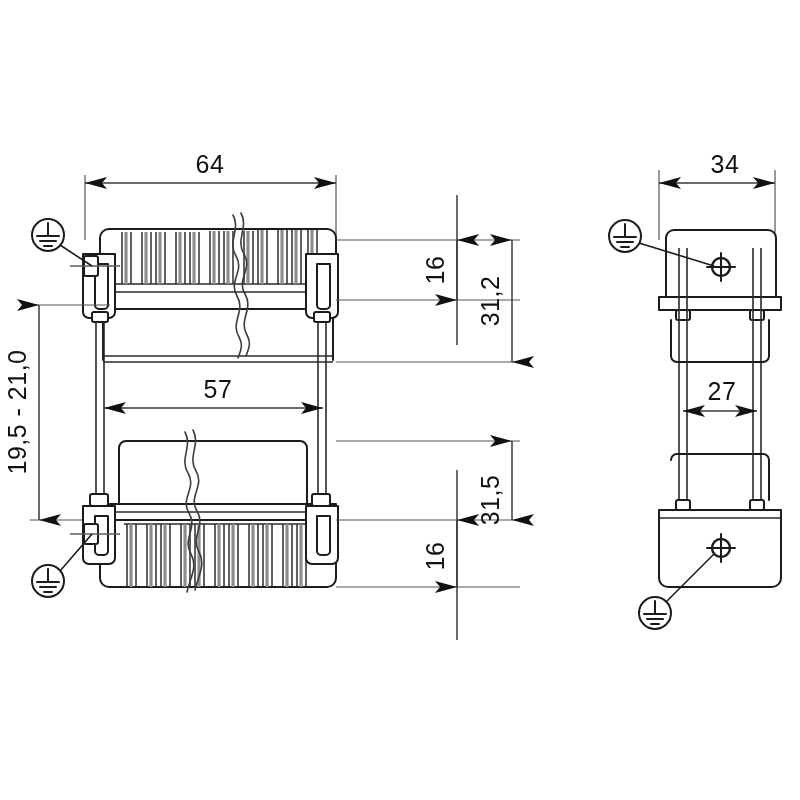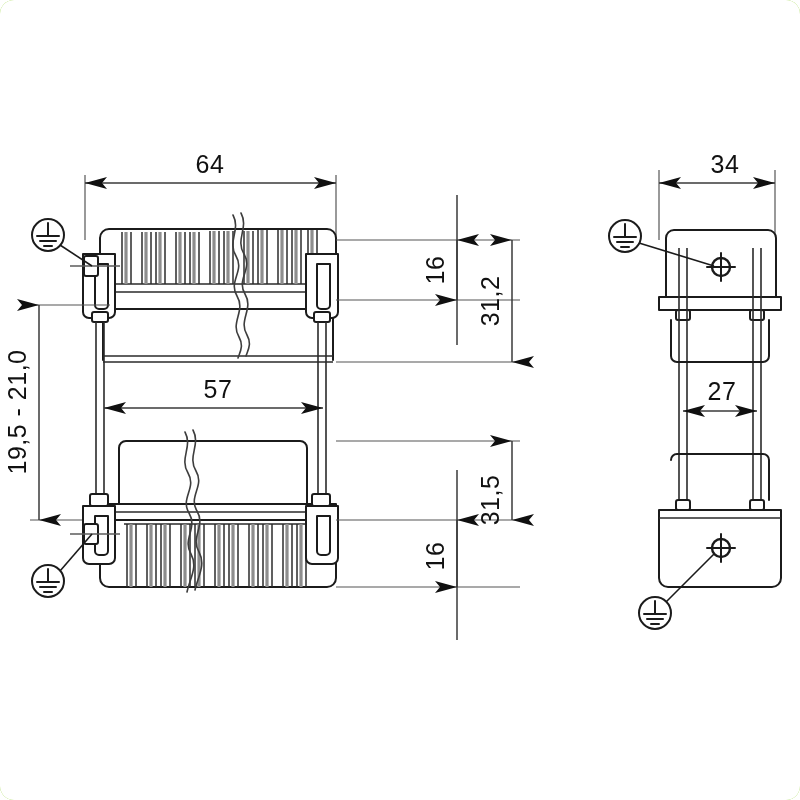--- a/index.html
+++ b/index.html
@@ -9,21 +9,20 @@
   }
   body {
     font-family: "Liberation Sans", sans-serif;
   }
   #drawing-root {
     position: relative;
     width: 800px;
     height: 800px;
     background: #84cc16;
     overflow: hidden;
-    border-radius: 14px;
   }
   svg.sheet {
     display: block;
     width: 800px;
     height: 800px;
   }
   .dim-text {
     font-family: "Liberation Sans", sans-serif;
     font-size: 25px;
     fill: #111111;

